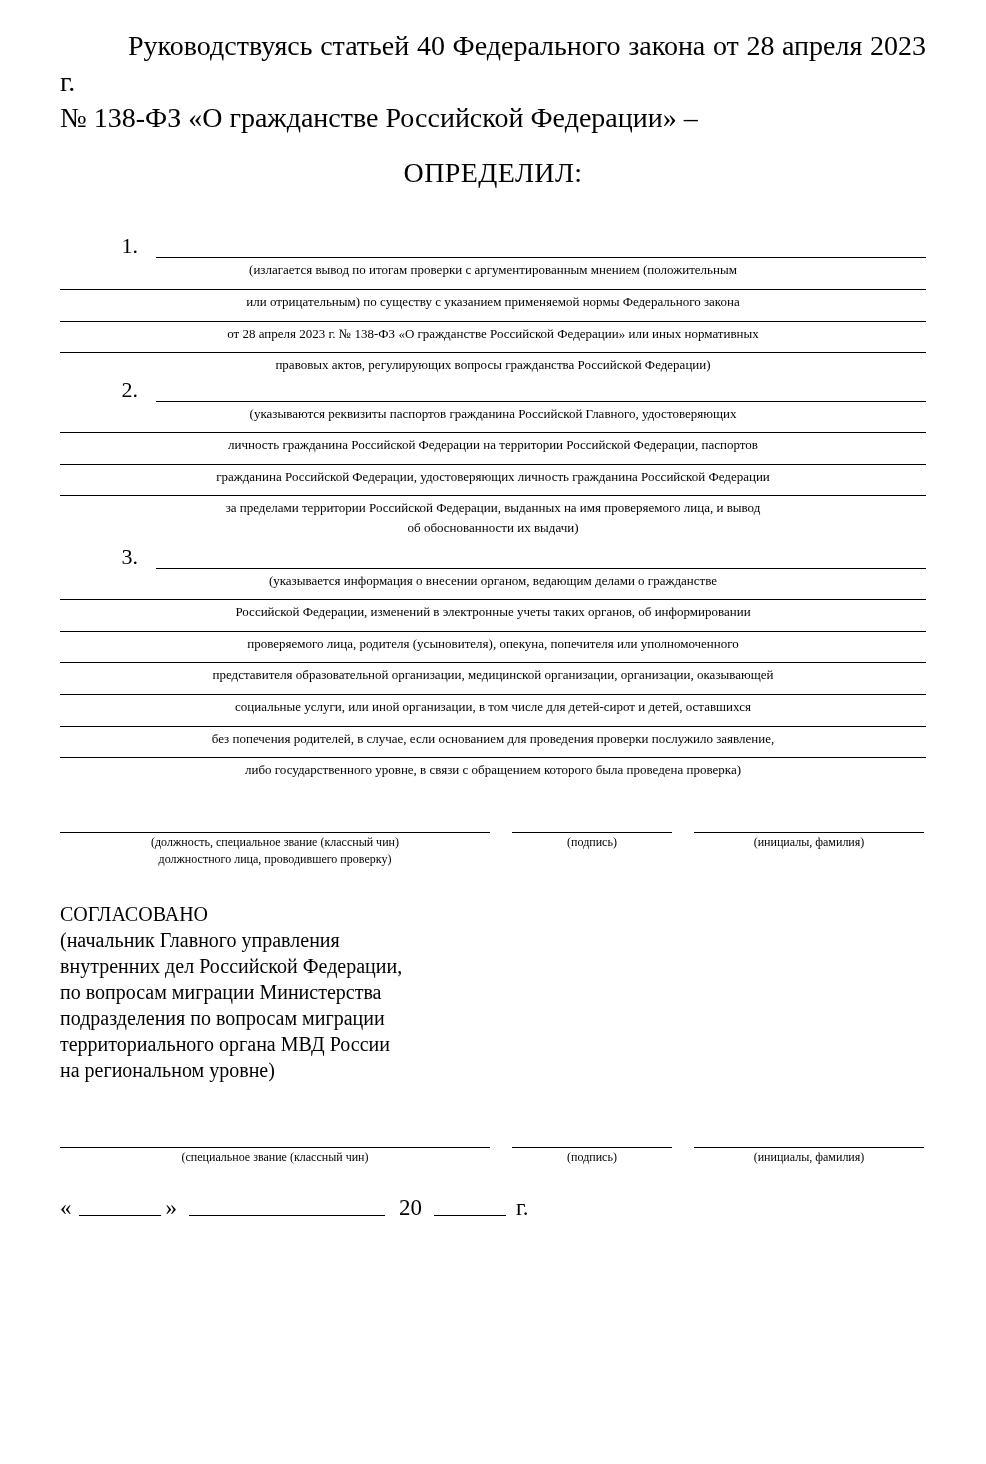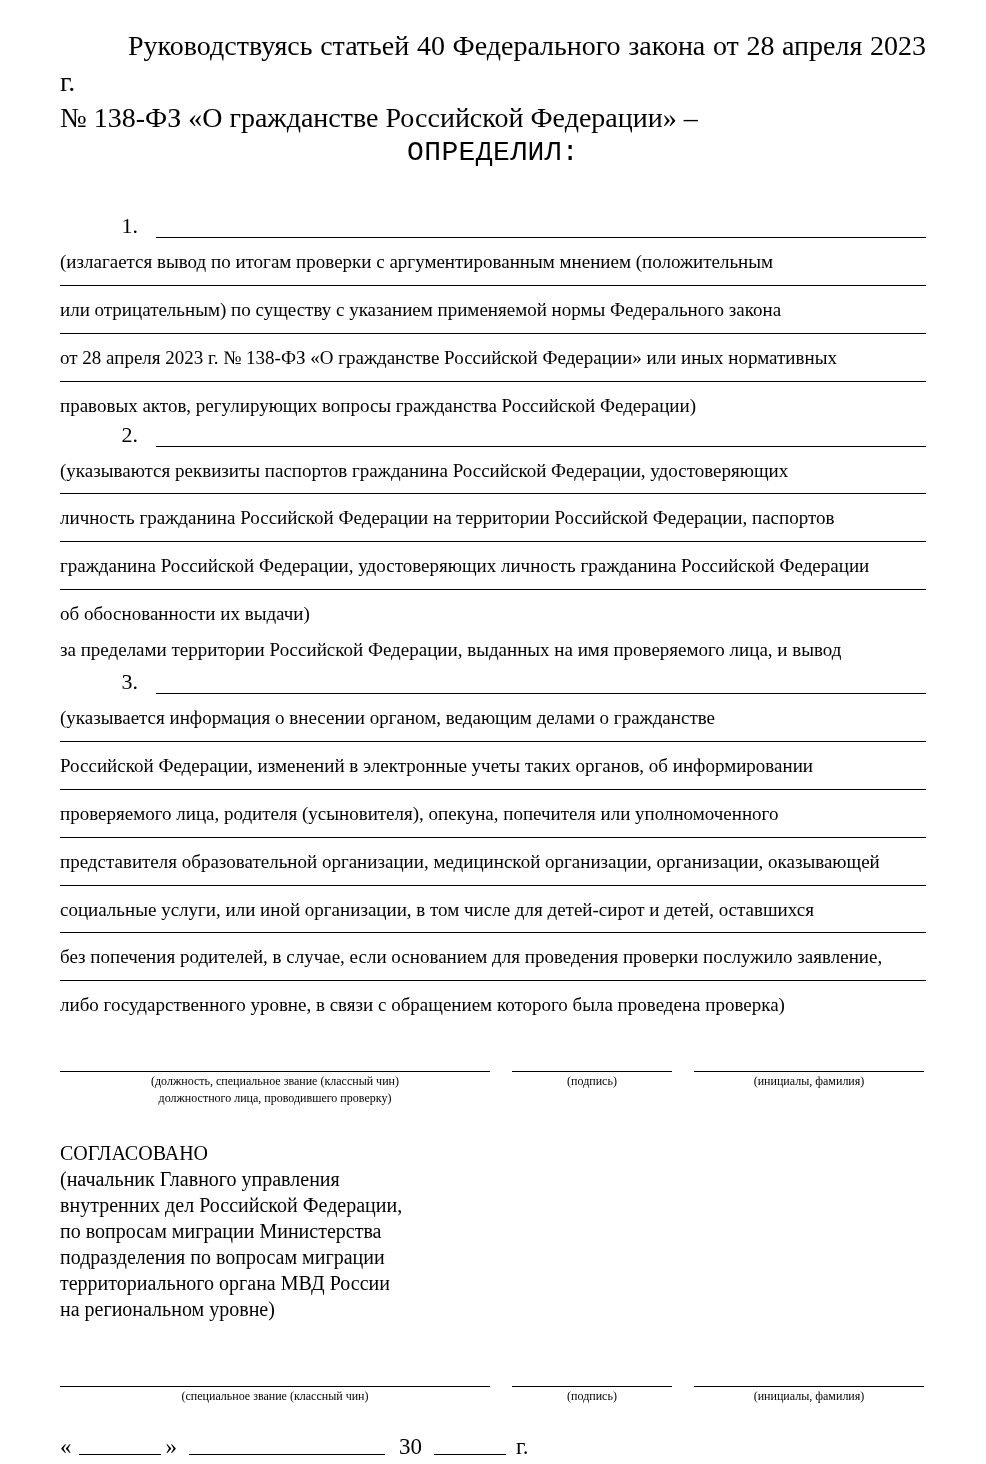--- a/index.html
+++ b/index.html
@@ -26,23 +26,22 @@
     margin: 28px 60px 0 60px;
     font-size: 28px;
     line-height: 1.28;
     text-align: justify;
   }
   .intro .l1 { display: block; text-indent: 68px; }
   .intro .l2 { display: block; }
   .intro .center {
     display: block;
     text-align: center;
-    margin-top: 0;
+    margin-top: 20px;
     letter-spacing: 0.4px;
-    font-family: Liberation Mono, monospace;
   }
   
   .numrow {
     display: flex;
     align-items: flex-end;
     margin: 0 60px;
   }
   .numrow .num {
     width: 78px;
     text-align: right;
@@ -51,23 +50,24 @@
     line-height: 1;
     padding-bottom: 1px;
   }
   .numrow .rule {
     flex: 1;
     border-bottom: 1.6px solid #000;
     height: 0;
   }
   
   .cap {
-    font-size: 19px;
+    font-size: 13px;
+    text-align: center;
     line-height: 1.2;
-    margin: 13px 60px 0 60px;
+    margin: 4px 60px 0 60px;
     white-space: nowrap;
   }
   
   .fullrule {
     margin: 11px 60px 0 60px;
     border-bottom: 1.6px solid #000;
     height: 0;
   }
   .gap6 { height: 6px; }
   .gap10 { height: 10px; }
@@ -167,28 +167,28 @@
   <div class="cap">от 28 апреля 2023 г. № 138-ФЗ «О гражданстве Российской Федерации» или иных нормативных</div>
   <div class="fullrule"></div>
   <div class="cap">правовых актов, регулирующих вопросы гражданства Российской Федерации)</div>
 
   <div class="gap6"></div>
 
   <div class="numrow">
     <div class="num">2.</div>
     <div class="rule"></div>
   </div>
-  <div class="cap">(указываются реквизиты паспортов гражданина Российской Федерации, удостоверяющих</div>
+  <div class="cap">(указываются реквизиты паспортов гражданина Российской Главного, удостоверяющих</div>
   <div class="fullrule"></div>
   <div class="cap">личность гражданина Российской Федерации на территории Российской Федерации, паспортов</div>
   <div class="fullrule"></div>
   <div class="cap">гражданина Российской Федерации, удостоверяющих личность гражданина Российской Федерации</div>
   <div class="fullrule"></div>
+  <div class="cap">за пределами территории Российской Федерации, выданных на имя проверяемого лица, и вывод</div>
   <div class="cap">об обоснованности их выдачи)</div>
-  <div class="cap">за пределами территории Российской Федерации, выданных на имя проверяемого лица, и вывод</div>
 
   <div class="gap10"></div>
 
   <div class="numrow">
     <div class="num">3.</div>
     <div class="rule"></div>
   </div>
   <div class="cap">(указывается информация о внесении органом, ведающим делами о гражданстве</div>
   <div class="fullrule"></div>
   <div class="cap">Российской Федерации, изменений в электронные учеты таких органов, об информировании</div>
@@ -251,20 +251,20 @@
     </div>
   </div>
 
   <div class="gap30"></div>
 
   <div class="dateline">
     <span class="q1">«</span>
     <span class="blank-sm"></span>
     <span class="q2">»</span>
     <span class="blank-md"></span>
-    <span class="yr">30</span>
+    <span class="yr">20</span>
     <span class="blank-sm2"></span>
     <span class="gsuffix">г.</span>
   </div>
 
   <div class="footdot">.</div>
 
 </div>
 
 </body></html>

